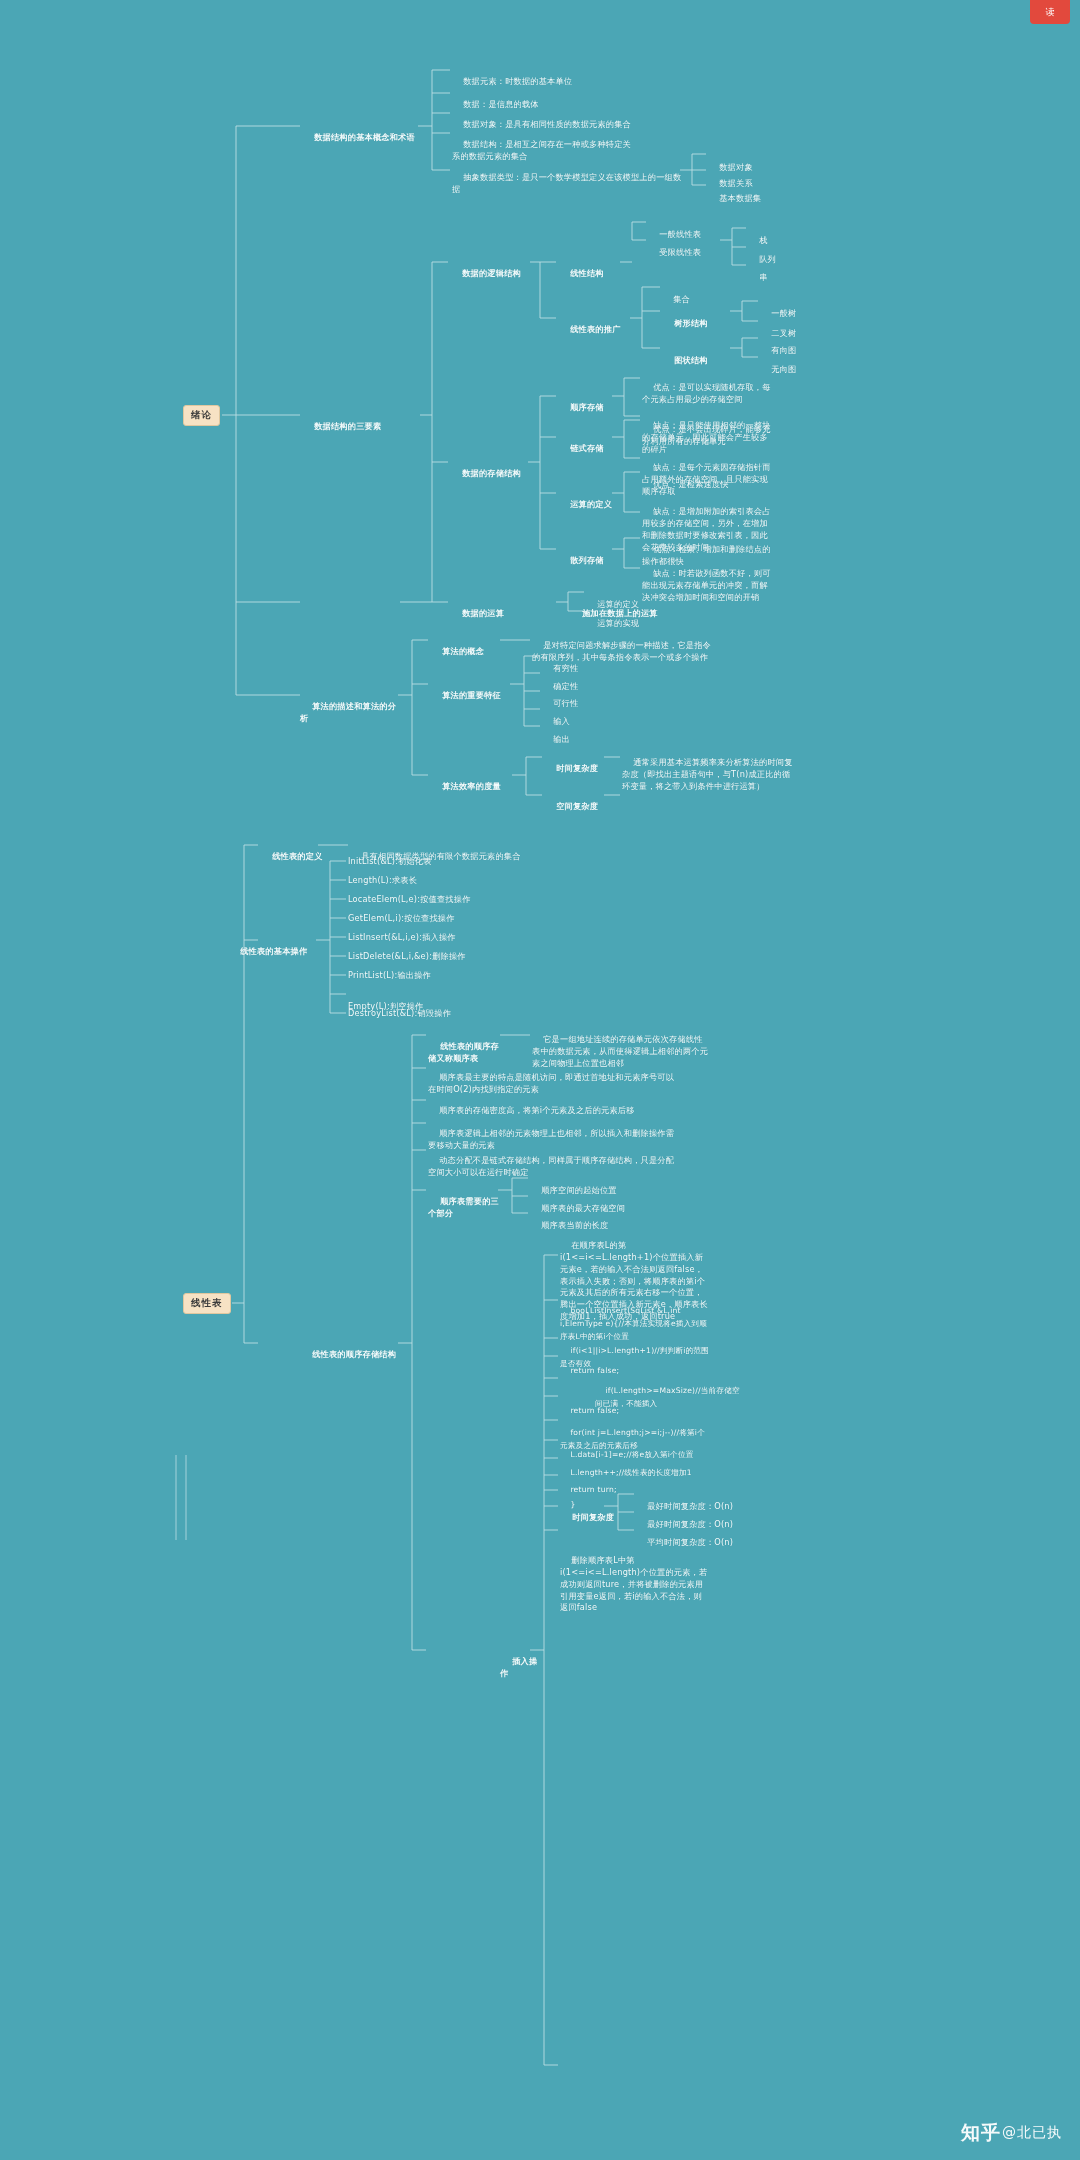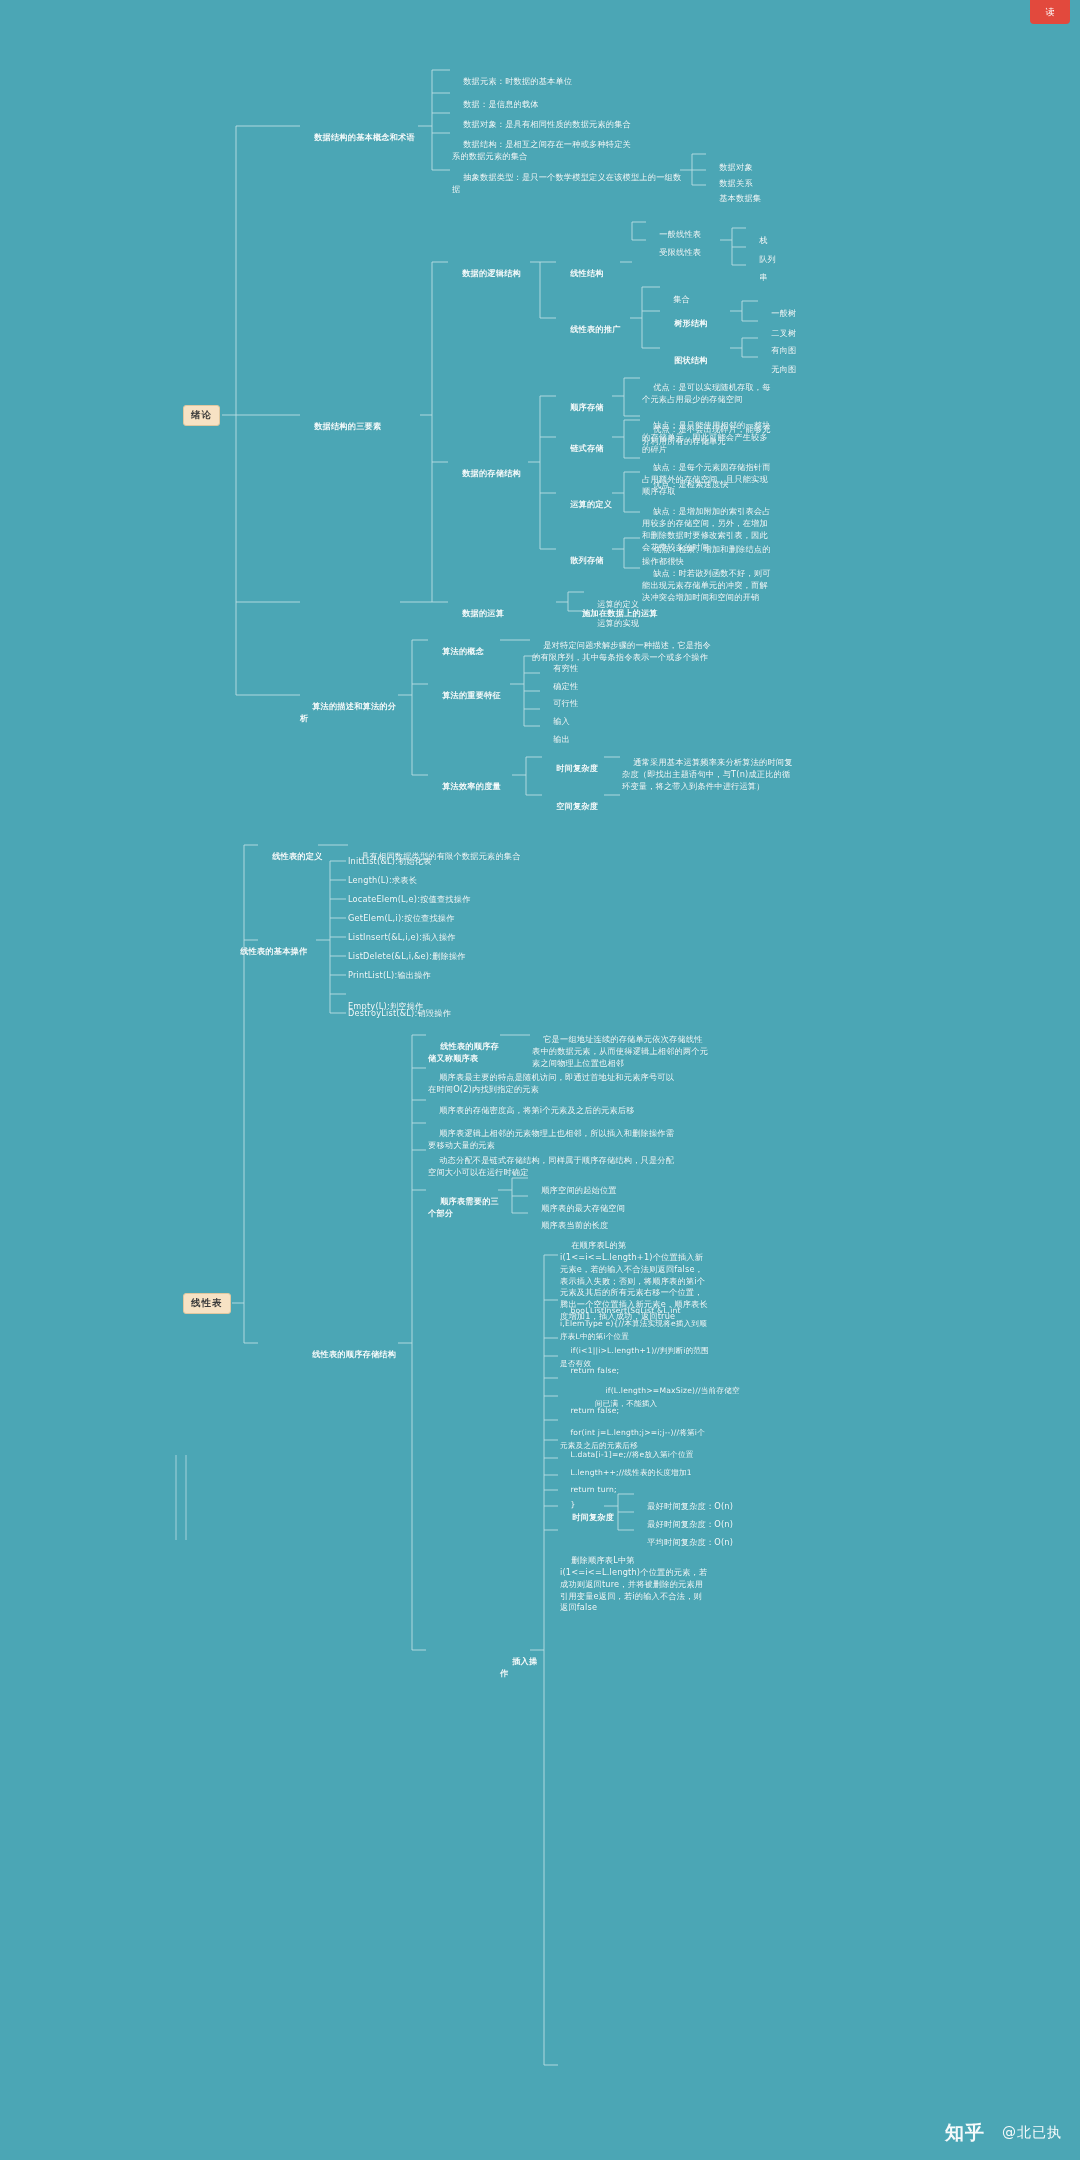--- a/index.html
+++ b/index.html
@@ -42,21 +42,21 @@
     position:absolute;right:10px;top:0;
     width:40px;height:24px;
     background:#e2493d;
     border-radius:0 0 4px 4px;
     color:#fff;font-size:9px;
     display:flex;align-items:center;justify-content:center;
   }
   
   #watermark{
     position:absolute;right:18px;bottom:14px;
-    display:flex;align-items:center;gap:17px;
+    display:flex;align-items:center;gap:1px;
     font-size:15px;font-weight:bold;color:#ffffff;
     opacity:.95;letter-spacing:1px;
   }
   #watermark .zh{font-size:19px;}
   #watermark .user{font-size:14px;font-weight:normal;}
 </style>
 </head>
 <body>
 
 <div id="canvas">

